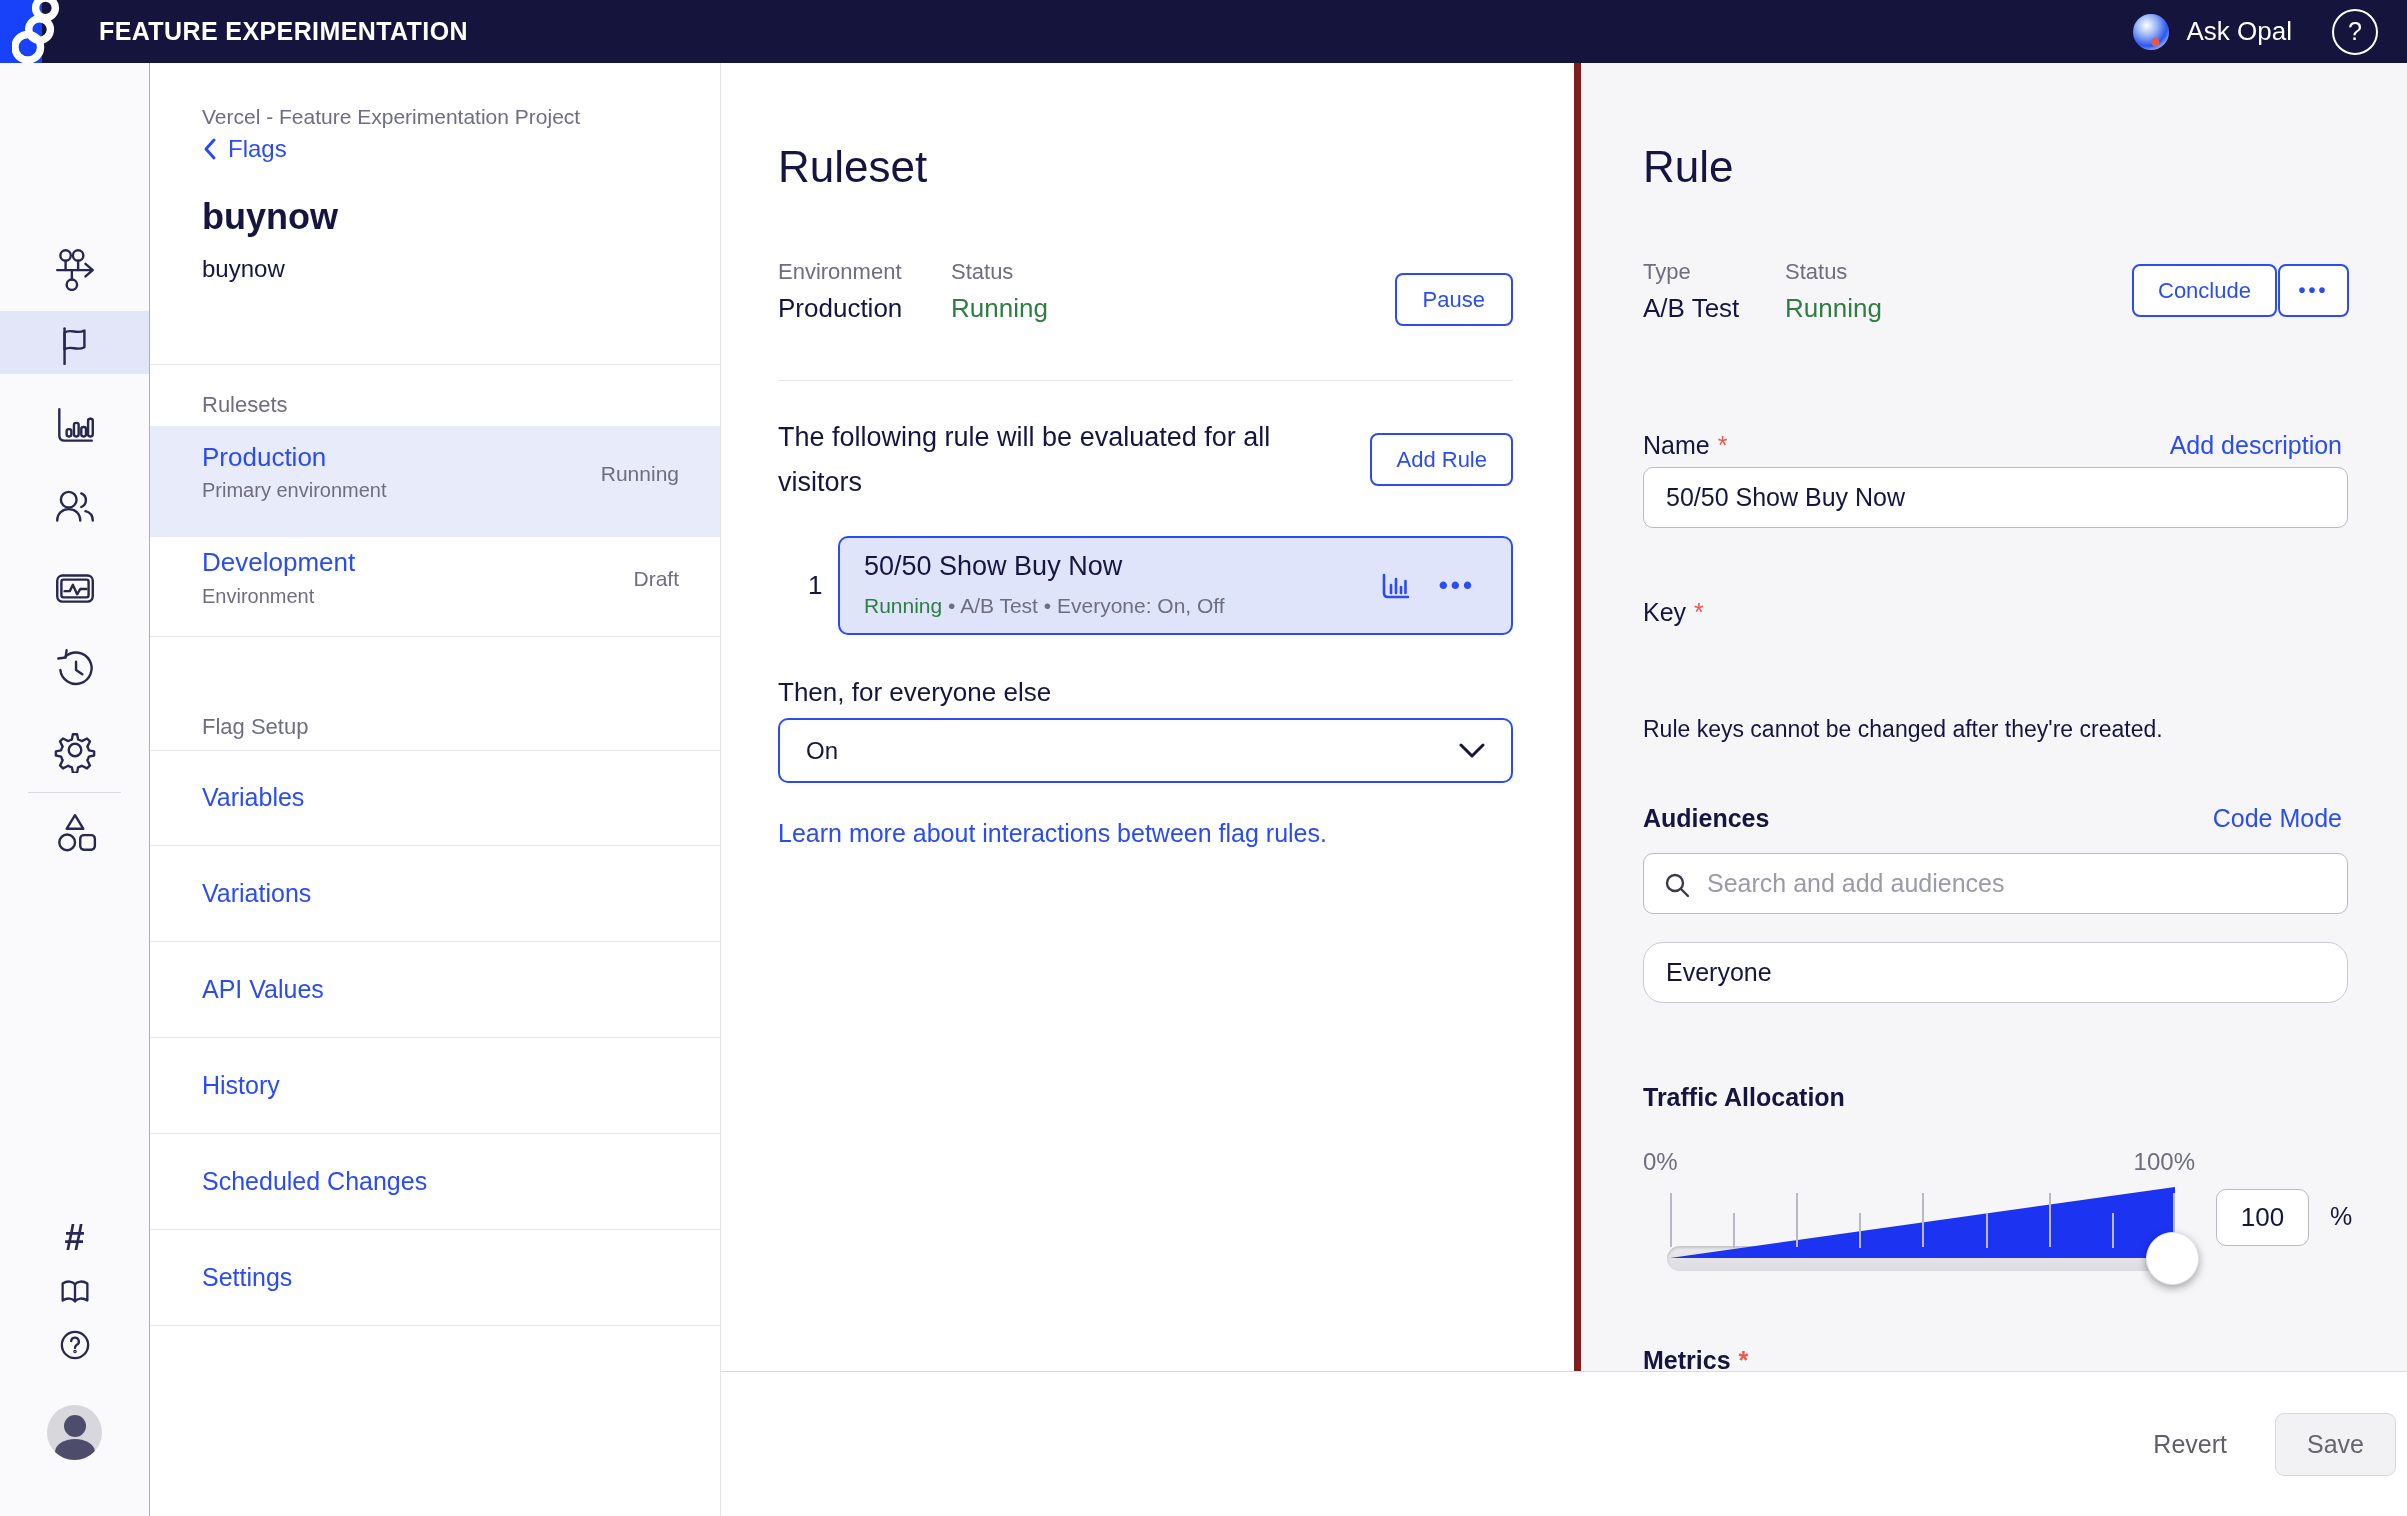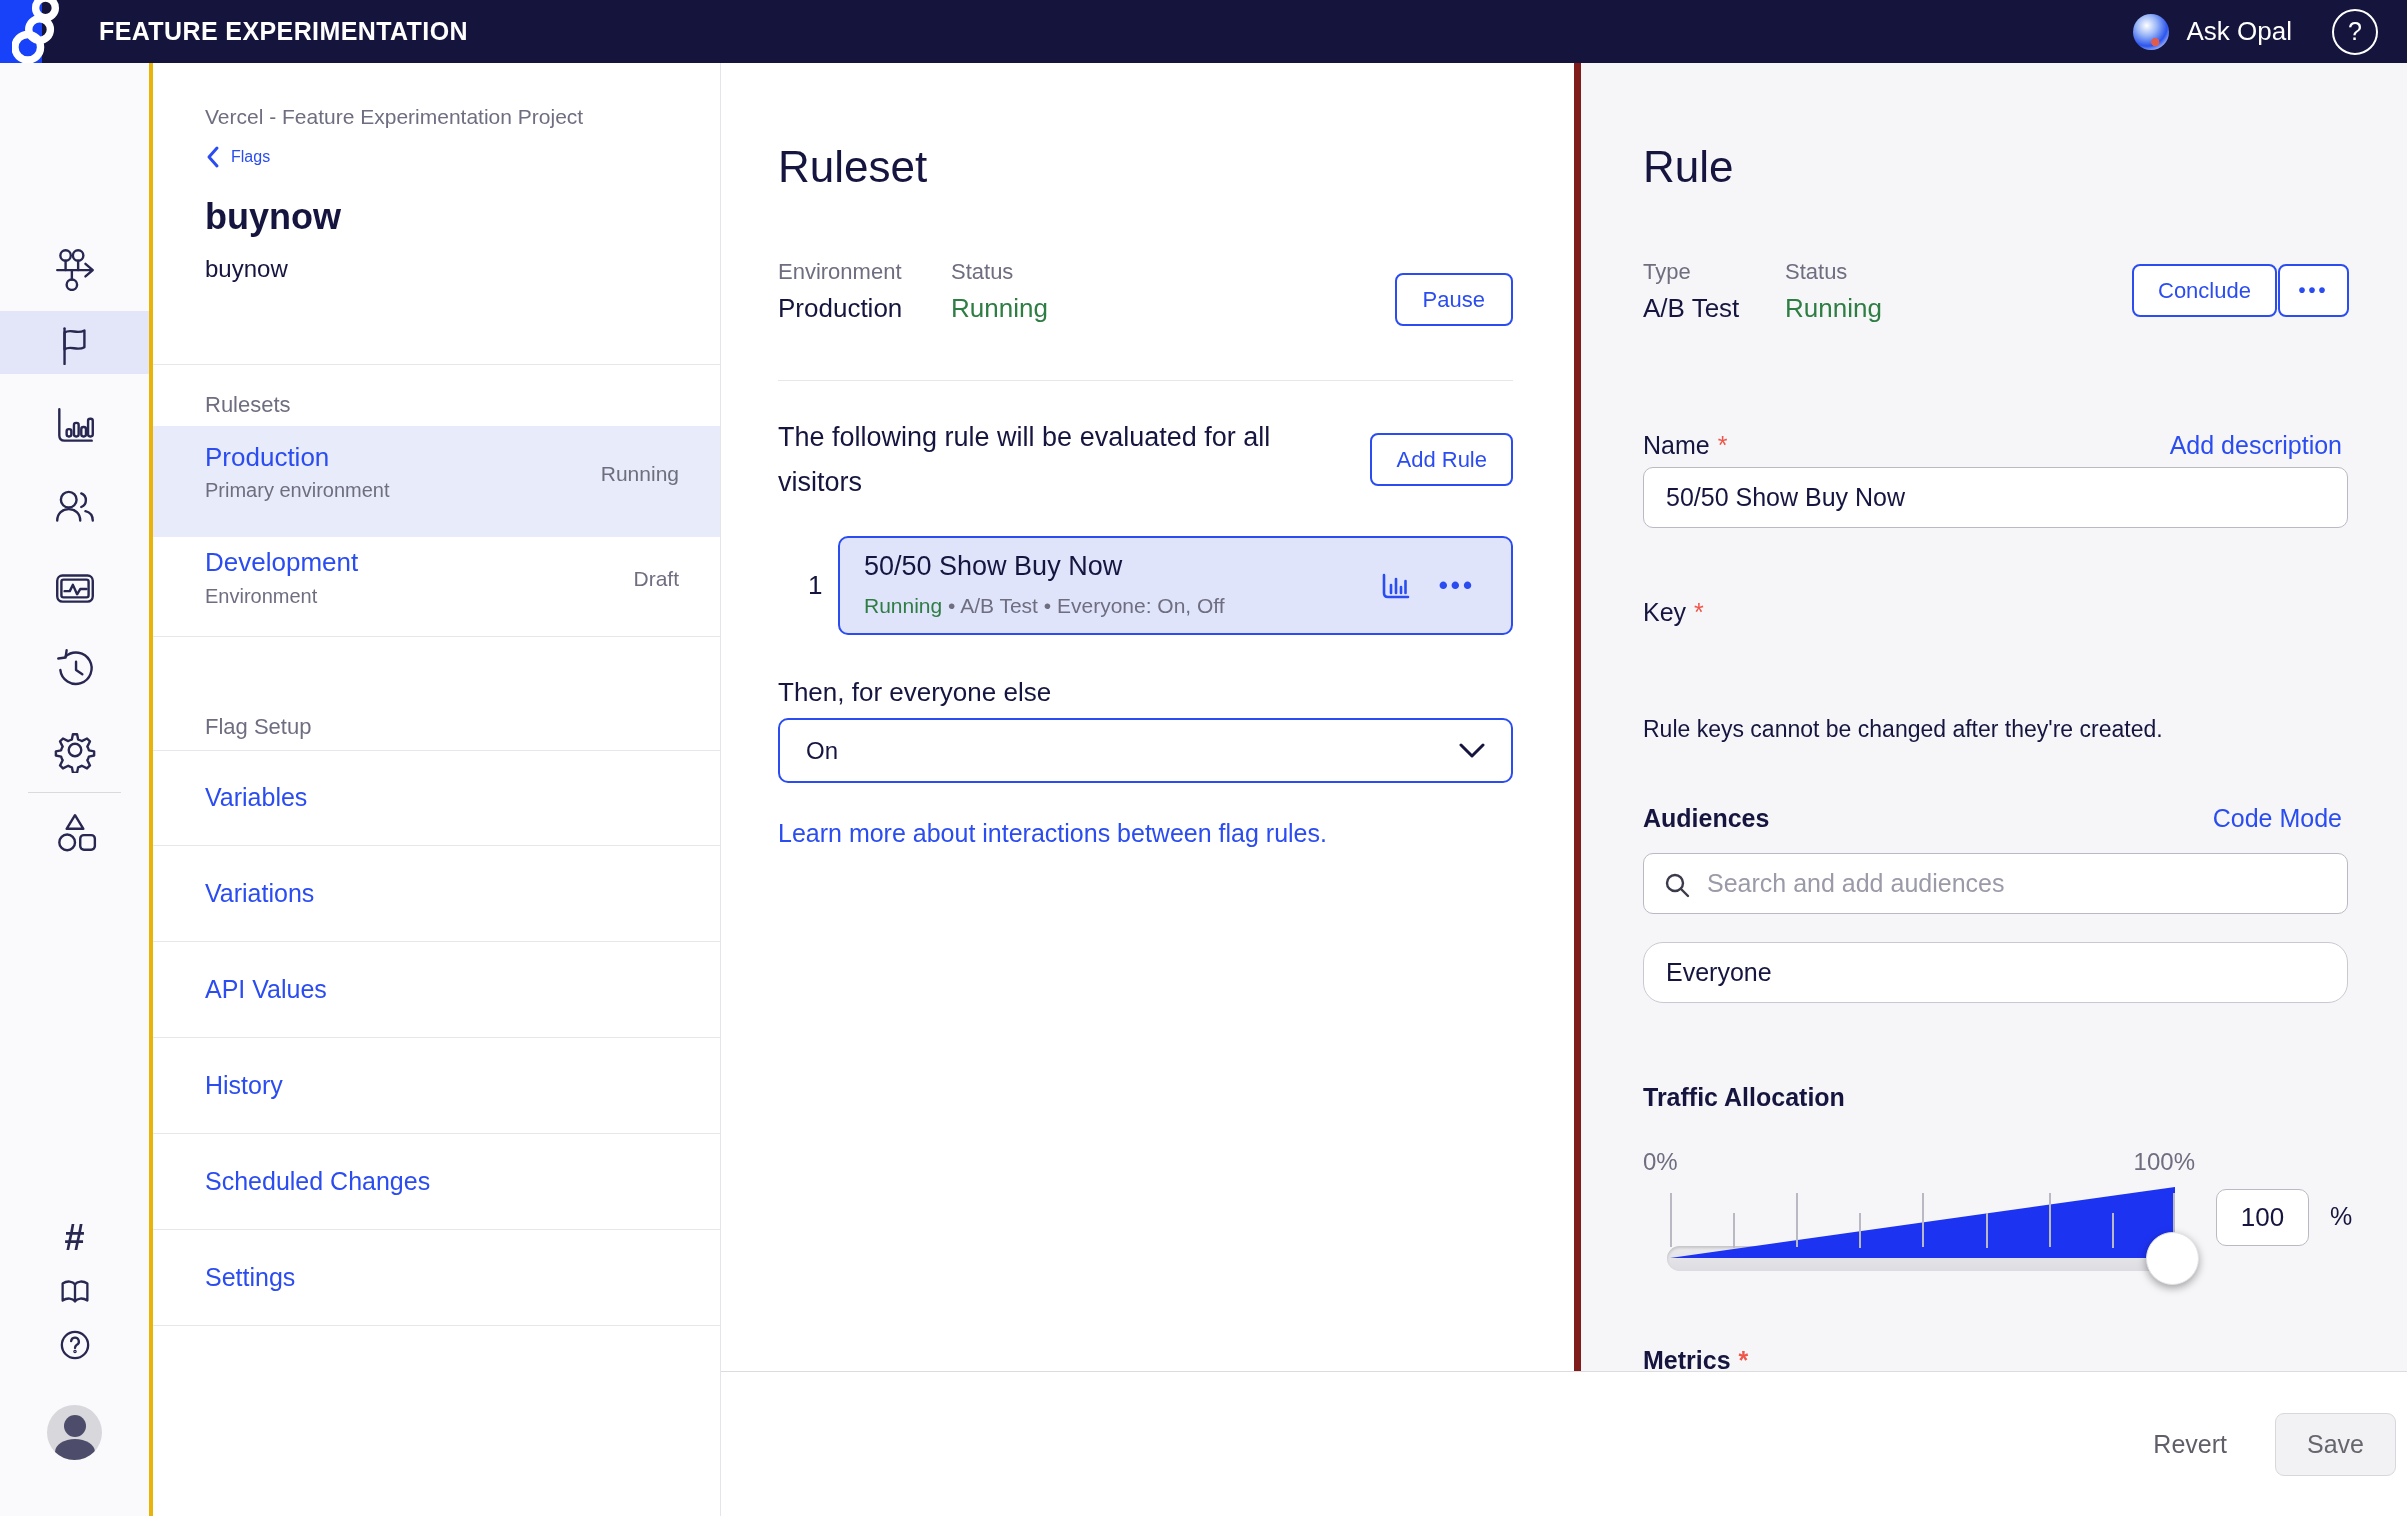--- a/index.html
+++ b/index.html
@@ -28,24 +28,24 @@
   .rail-item { position:absolute; left:0; width:149px; display:flex; justify-content:center; cursor:pointer; }
   .rail-highlight { position:absolute; left:0; top:248px; width:149px; height:63px; background:#e3e6f8; }
   .rail-divider { position:absolute; left:28px; right:28px; top:729px; border-top:1.5px solid #d9d9e0; }
   .rail svg { stroke:#272752; fill:none; stroke-width:2.3; stroke-linecap:round; stroke-linejoin:round; }
   .hash-glyph { font-size:36px; font-weight:600; color:#272752; line-height:1; }
   .avatar-circle { width:55px; height:55px; border-radius:50%; background:#d7d7dc; position:relative; overflow:hidden; }
   .avatar-circle .head { position:absolute; left:17px; top:10px; width:22px; height:22px; border-radius:50%; background:#4d4d6b; }
   .avatar-circle .bodyp { position:absolute; left:8px; top:34px; width:40px; height:26px; border-radius:50% 50% 0 0; background:#4d4d6b; }
 
   .sidebar { position:relative; width:572px; flex:0 0 auto; background:#fff;
-    border-left:4px solid #eab308; border-right:1px solid #e4e4e9; }
+    border-left:1px solid #eab308; border-right:1px solid #e4e4e9; }
   .sb-abs { position:absolute; left:52px; }
   .sb-project { top:42px; font-size:21px; color:#6e6e80; }
-  .sb-flags { top:82px; font-size:16px; color:#2a4cf0; display:flex; align-items:center; gap:10px; cursor:pointer;justify-content:flex-end; }
+  .sb-flags { top:72px; font-size:24px; color:#2a4cf0; display:flex; align-items:center; gap:10px; cursor:pointer;justify-content:flex-end; }
   .sb-flagname { top:133px; font-size:36px; font-weight:600; color:#15153f; }
   .sb-flagkey { top:192px; font-size:24px; color:#15153f; }
   .sb-div { position:absolute; left:0; right:0; border-top:1px solid #e7e7eb; }
   .sb-label { font-size:22px; color:#6e6e80; }
   .sb-row { position:absolute; left:0; right:0; cursor:pointer; }
   .sb-row .row-name { position:absolute; left:52px; top:16px; font-size:26px; color:#2a4cf0; }
   .sb-row .row-sub { position:absolute; left:52px; top:53px; font-size:20px; color:#6e6e80; }
   .sb-row .row-status { position:absolute; right:41px; top:36px; font-size:21px; color:#6e6e80; }
   .sb-link-row { position:absolute; left:0; right:0; height:96px; border-bottom:1px solid #e7e7eb;
     display:flex; align-items:center; padding-left:52px; font-size:25px; color:#2a4cf0; cursor:pointer; }

